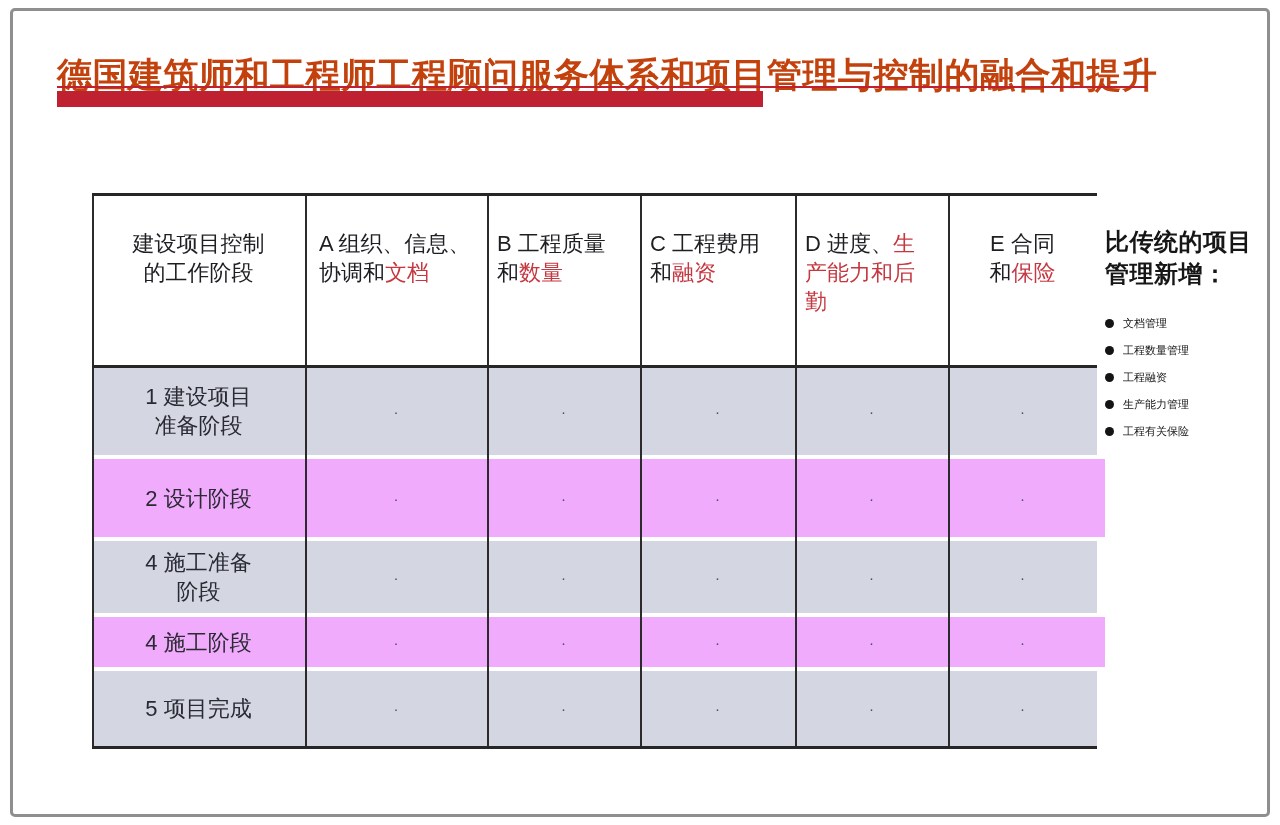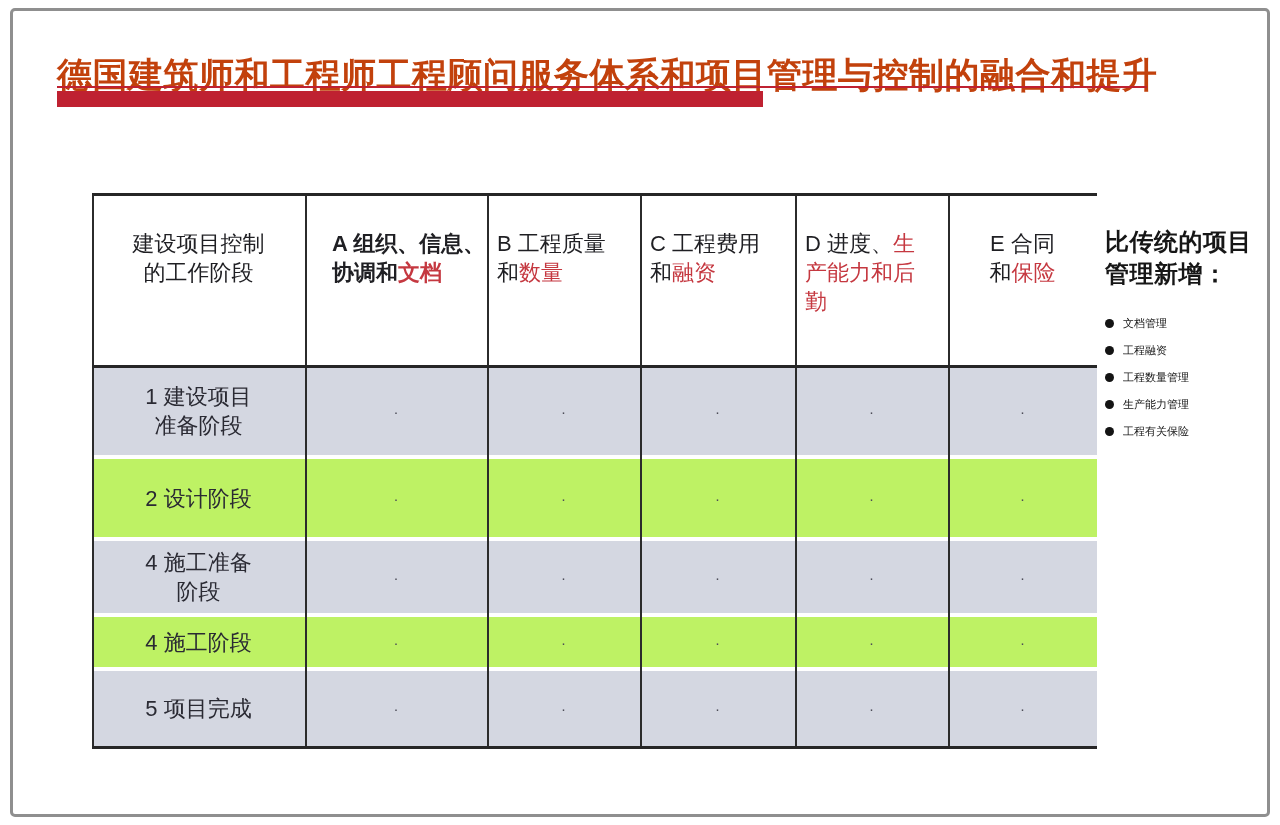--- a/index.html
+++ b/index.html
@@ -45,21 +45,21 @@
     position:absolute;top:3px;height:169px;box-sizing:border-box;
     padding-top:33px;font-size:22px;line-height:29px;color:#1f1f23;
     white-space:pre-line;
   }
   .header-cell.align-left{padding-left:10px;text-align:left;}
   .header-cell.align-center{text-align:center;}
   .seg-dark{color:#1f1f23;}
   .seg-red{color:#c53840;}
   .body-row{position:absolute;left:0;width:1005px;}
   .shade-dark{background:#d4d7e1;}
-  .shade-light{background:#bef264;}
+  .shade-light{background:#f0abfc;padding-left:8px;}
   .row-label{
     position:absolute;left:0;width:213px;height:100%;
     display:flex;align-items:center;justify-content:center;
     font-size:22px;line-height:29px;color:#2a2a33;
     text-align:center;white-space:pre-line;
   }
   .task-cell{
     position:absolute;height:100%;
     display:flex;align-items:center;justify-content:center;
   }
@@ -90,21 +90,21 @@
 
   <div class="title">德国建筑师和工程师工程顾问服务体系和项目管理与控制的融合和提升</div>
   <div class="rule-thin"></div>
   <div class="rule-bar"></div>
 
 
   <div class="table">
     <div id="table-header">
         <div class="header-cell align-center" style="left: 0px; width: 213px;"><span class="seg-dark">建设项目控制
 的工作阶段</span></div>
-        <div class="header-cell align-left" style="left: 230px; width: 200px; font-weight: bold;"><span class="seg-dark">A 组织、信息、
+        <div class="header-cell align-left" style="left: 217px; width: 200px;"><span class="seg-dark">A 组织、信息、
 协调和</span><span class="seg-red">文档</span></div>
         <div class="header-cell align-left" style="left: 395px; width: 153px;"><span class="seg-dark">B 工程质量
 和</span><span class="seg-red">数量</span></div>
         <div class="header-cell align-left" style="left: 548px; width: 155px;"><span class="seg-dark">C 工程费用
 和</span><span class="seg-red">融资</span></div>
         <div class="header-cell align-left" style="left: 703px; width: 153px;"><span class="seg-dark">D 进度、</span><span class="seg-red">生
 产能力和后
 勤</span></div>
         <div class="header-cell align-center" style="left: 856px; width: 149px;"><span class="seg-dark">E 合同
 和</span><span class="seg-red">保险</span></div>
@@ -219,25 +219,25 @@
   <div class="sidebar">
     <div class="sidebar-heading">比传统的项目
 管理新增：</div>
     <div class="bullet-list" id="bullet-list">
         <div class="bullet-item">
           <div class="bullet-icon"></div>
           <span>文档管理</span>
         </div>
         <div class="bullet-item">
           <div class="bullet-icon"></div>
+          <span>工程数量管理</span>
+        </div>
+        <div class="bullet-item">
+          <div class="bullet-icon"></div>
           <span>工程融资</span>
-        </div>
-        <div class="bullet-item">
-          <div class="bullet-icon"></div>
-          <span>工程数量管理</span>
         </div>
         <div class="bullet-item">
           <div class="bullet-icon"></div>
           <span>生产能力管理</span>
         </div>
         <div class="bullet-item">
           <div class="bullet-icon"></div>
           <span>工程有关保险</span>
         </div>
       </div>

